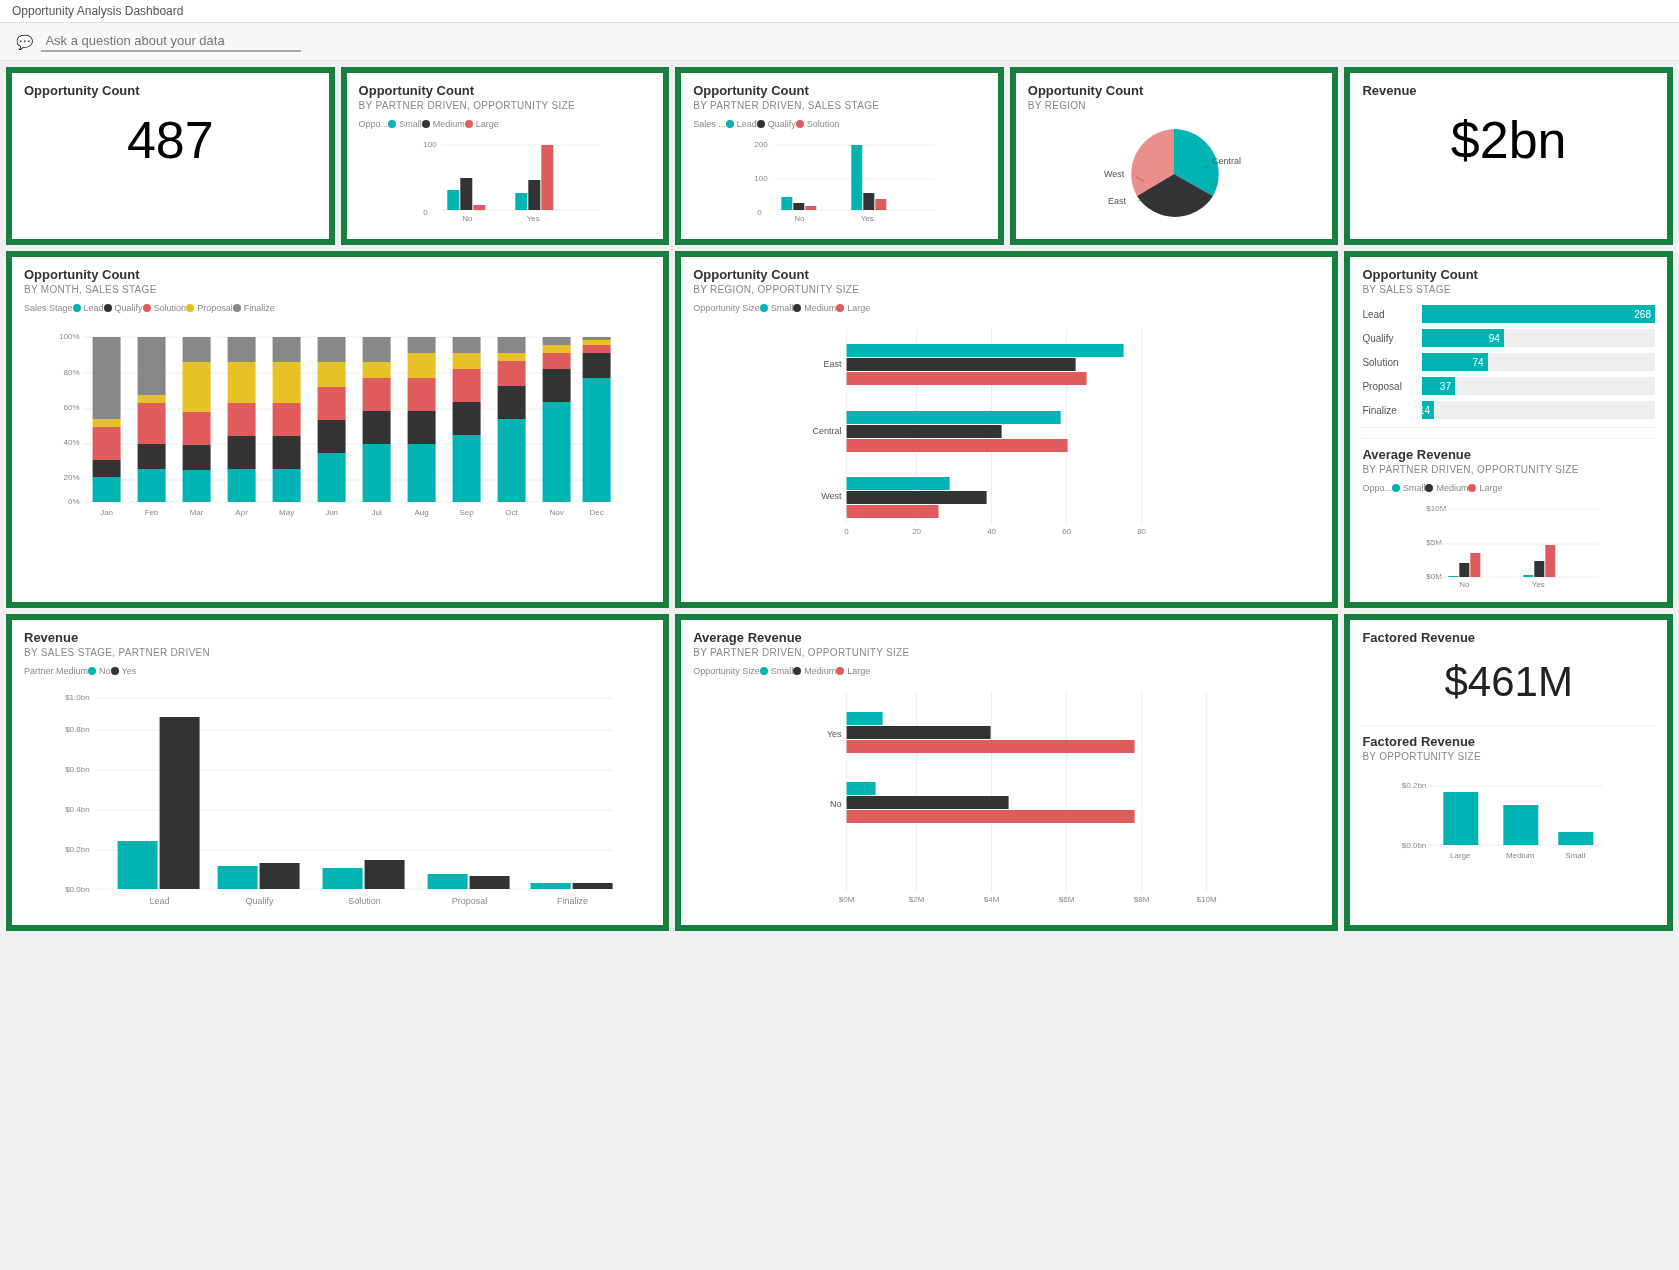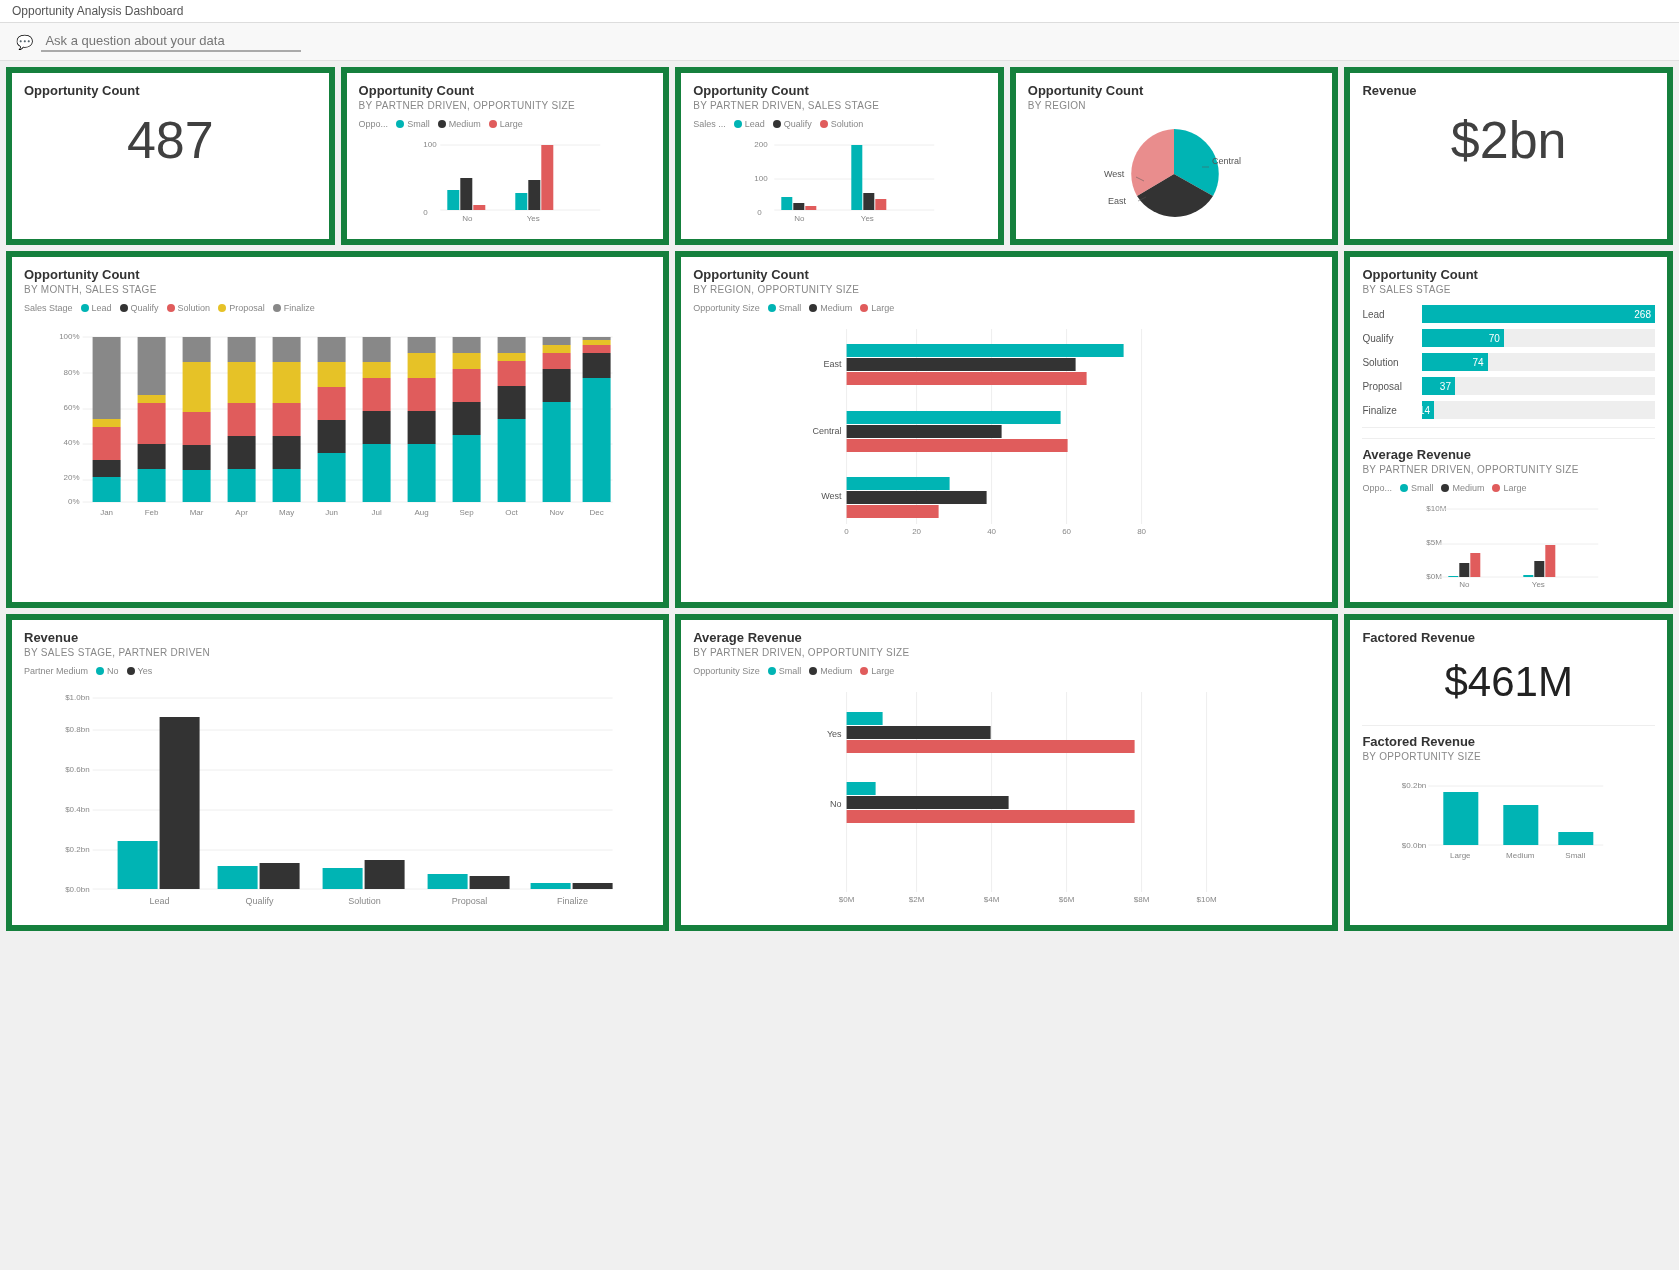--- a/index.html
+++ b/index.html
@@ -11,41 +11,41 @@
     .qa-bar input { border: none; border-bottom: 2px solid #aaa; background: transparent; font-size: 13px; color: #ef4444; padding: 2px 4px; width: 260px; outline: none; }
     .qa-icon { color: #888; font-size: 14px; }
     
     .dashboard { display: grid; grid-template-columns: 1fr 1fr 1fr 1fr 1fr; grid-template-rows: auto auto auto; gap: 6px; padding: 6px; }
     
     .card { background: #fff; border: 6px solid #15803d; padding: 10px 12px; position: relative; overflow: hidden; }
     
     .card-title { font-weight: 700; font-size: 13px; margin-bottom: 2px; }
     .card-subtitle { font-size: 10px; color: #888; margin-bottom: 8px; text-transform: uppercase; letter-spacing: 0.3px; }
     
-    .big-number { font-size: 52px; font-weight: 200; color: #404040; display: flex; align-items: center; justify-content: center; height: 80px; }
+    .big-number { font-size: 52px; font-weight: 200; color: #000000; display: flex; align-items: center; justify-content: center; height: 80px; }
     
     
     .card-opp-count { grid-column: 1; grid-row: 1; }
     .card-opp-partner-size { grid-column: 2; grid-row: 1; }
     .card-opp-partner-stage { grid-column: 3; grid-row: 1; }
     .card-opp-region { grid-column: 4; grid-row: 1; }
     .card-revenue { grid-column: 5; grid-row: 1; }
     
     
     .card-opp-month-stage { grid-column: 1 / 3; grid-row: 2; }
     .card-opp-region-size { grid-column: 3 / 5; grid-row: 2; }
     .card-opp-by-stage { grid-column: 5; grid-row: 2; }
     
     
     .card-revenue-stage { grid-column: 1 / 3; grid-row: 3; }
     .card-avg-revenue { grid-column: 3 / 5; grid-row: 3; }
     .card-factored-revenue { grid-column: 5; grid-row: 3; }
     
     
-    .legend { display: flex; gap: 8px; flex-wrap: wrap; margin-bottom: 6px; font-size: 10px; }
+    .legend { display: flex; flex-wrap: wrap; margin-bottom: 6px; font-size: 10px; }
     .legend-item { display: flex; align-items: center; gap: 3px; }
     .legend-dot { width: 8px; height: 8px; border-radius: 50%; display: inline-block; }
     
     
     .c-teal { background: #00b4b4; }
     .c-dark { background: #333; }
     .c-coral { background: #e05c5c; }
     .c-yellow { background: #e6c227; }
     .c-gray { background: #888; }
     
@@ -392,21 +392,21 @@
           <div class="stage-bar-fill" style="width:100%;background:#00b4b4;">
             <span class="stage-bar-num">268</span>
           </div>
         </div>
       </div>
 
       <div class="stage-bar-row">
         <div class="stage-label">Qualify</div>
         <div class="stage-bar-wrap">
           <div class="stage-bar-fill" style="width:35%;background:#00b4b4;">
-            <span class="stage-bar-num">70</span>
+            <span class="stage-bar-num">94</span>
           </div>
         </div>
       </div>
 
       <div class="stage-bar-row">
         <div class="stage-label">Solution</div>
         <div class="stage-bar-wrap">
           <div class="stage-bar-fill" style="width:28%;background:#00b4b4;">
             <span class="stage-bar-num">74</span>
           </div>

